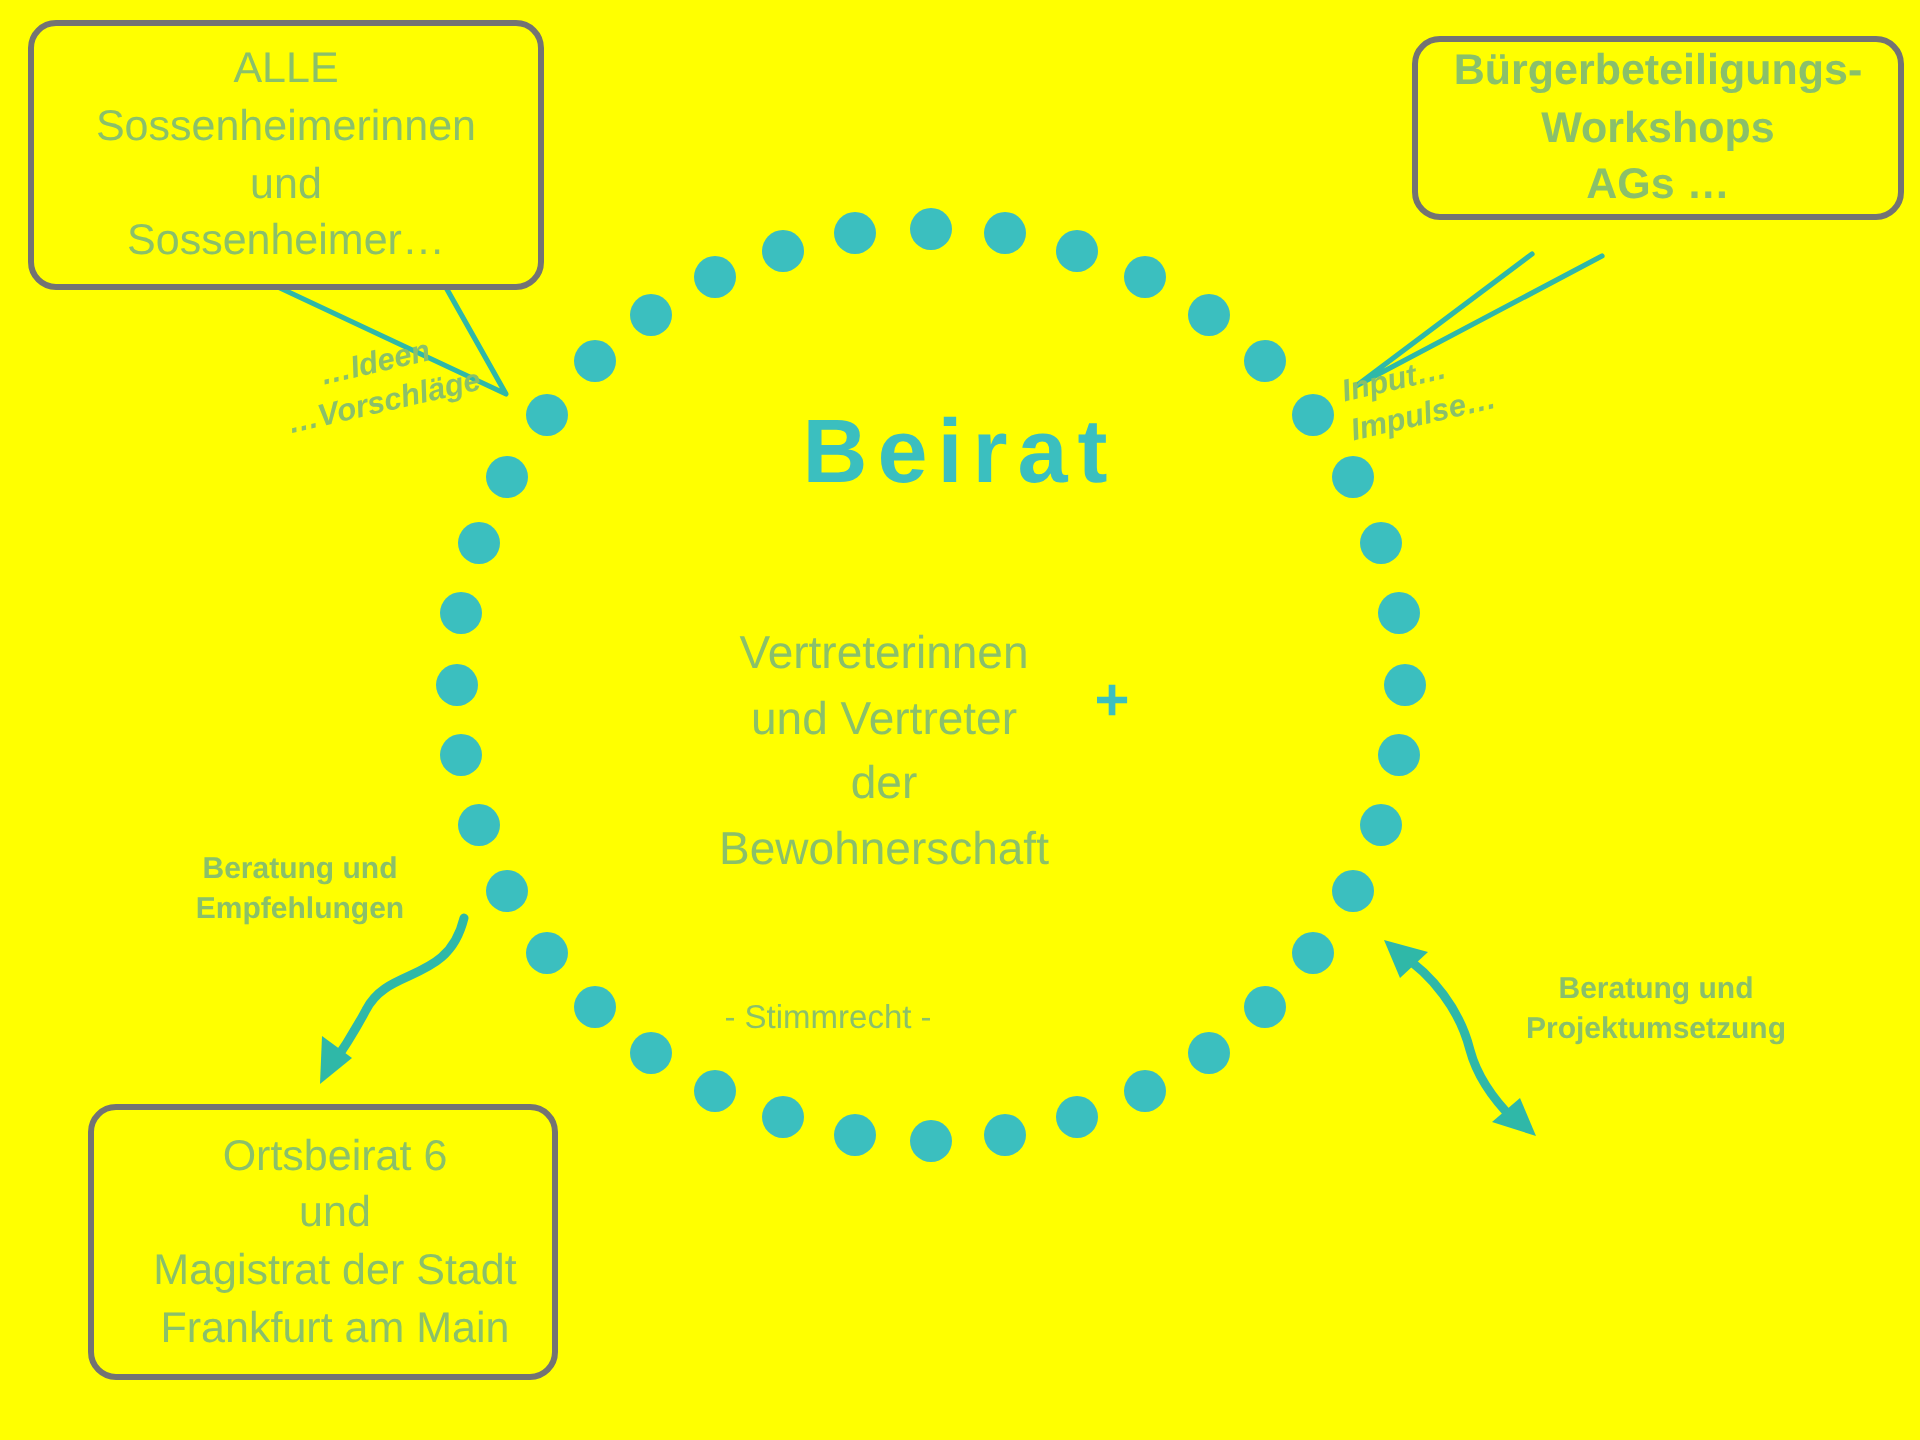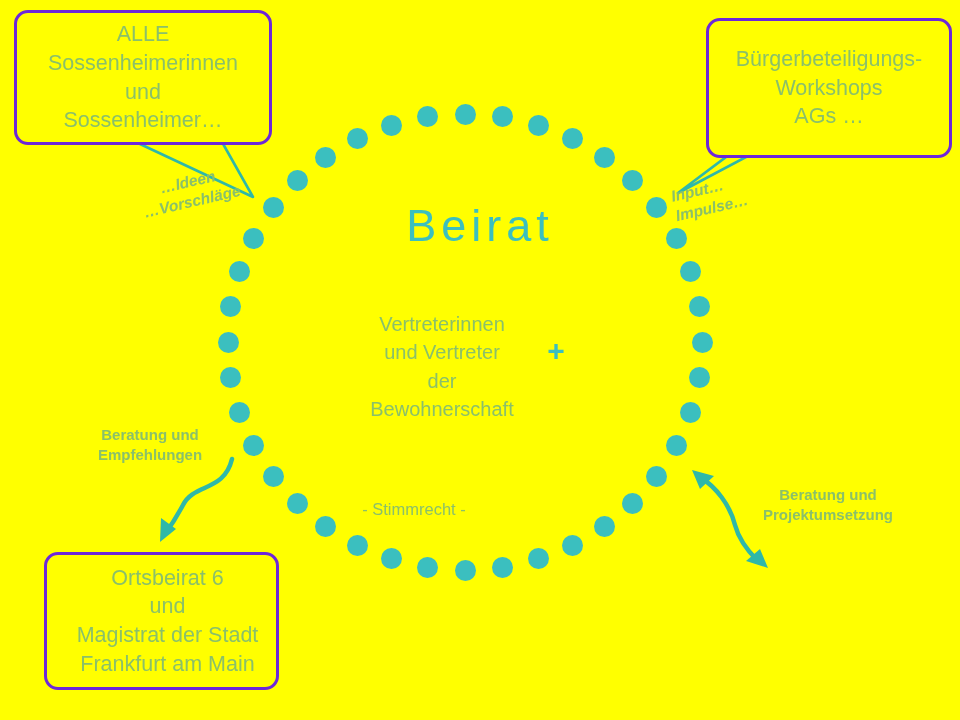--- a/index.html
+++ b/index.html
@@ -18,41 +18,42 @@
   #svg-layer {
     position: absolute;
     left: 0; top: 0;
     width: 960px;
     height: 720px;
     pointer-events: none;
   }
   .bubble {
     position: absolute;
     box-sizing: border-box;
-    border: 3px solid #6d28d9;
+    border: 3px solid #737373;
     border-radius: 14px;
     background: #ffff00;
     color: #8ac06a;
     text-align: center;
     line-height: 1.33;
     white-space: pre-line;
     display: flex;
     align-items: center;
     justify-content: center;
     z-index: 3;
   }
   #bubble-alle {
     left: 14px; top: 10px;
     width: 258px; height: 135px;
     font-size: 21.5px;
   }
   #bubble-workshops {
     left: 706px; top: 18px;
-    width: 246px; height: 140px;
-    font-size: 21.5px;
+    width: 246px; height: 92px;
+    font-size: 21.5px;
+    font-weight: bold;
   }
   #bubble-ortsbeirat {
     left: 44px; top: 552px;
     width: 235px; height: 138px;
     font-size: 21.5px;
     padding-left: 12px;
   }
   #bubble-stadtplanung {
     left: 636px; top: 588px;
     width: 290px; height: 78px;
@@ -100,40 +101,40 @@
     font-weight: bold;
     line-height: 1.35;
   }
 
   #beirat-title {
     position: absolute;
     left: 0; top: 200px;
     width: 960px;
     text-align: center;
     font-size: 45px;
-    font-weight: normal;
+    font-weight: bold;
     letter-spacing: 5px;
     color: #3bbfbf;
     z-index: 4;
   }
 
   #center-columns {
     position: absolute;
     left: 246px; top: 310px;
     width: 440px;
     display: flex;
     align-items: flex-start;
     justify-content: center;
     z-index: 4;
   }
   .col {
     width: 180px;
     text-align: center;
     color: #8ac06a;
-    font-size: 20px;
+    font-size: 23px;
     line-height: 1.42;
     white-space: pre-line;
   }
   #plus-sign {
     width: 48px;
     text-align: center;
     color: #3bbfbf;
     font-size: 30px;
     font-weight: bold;
     line-height: 1;

